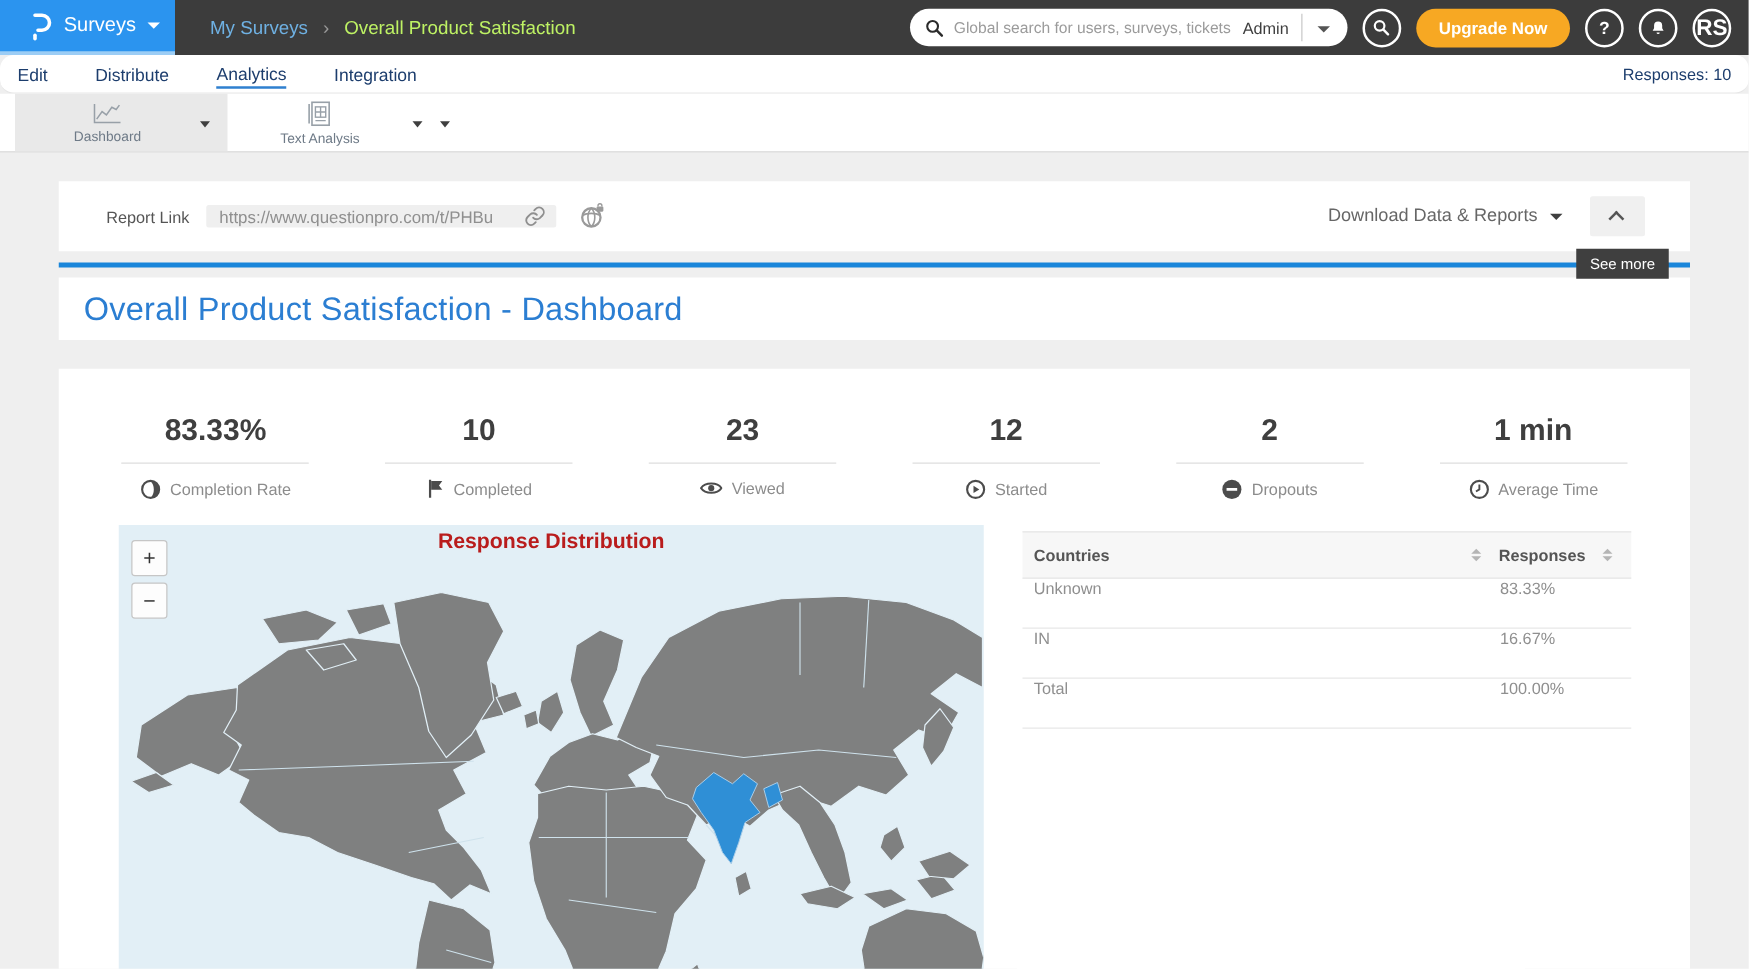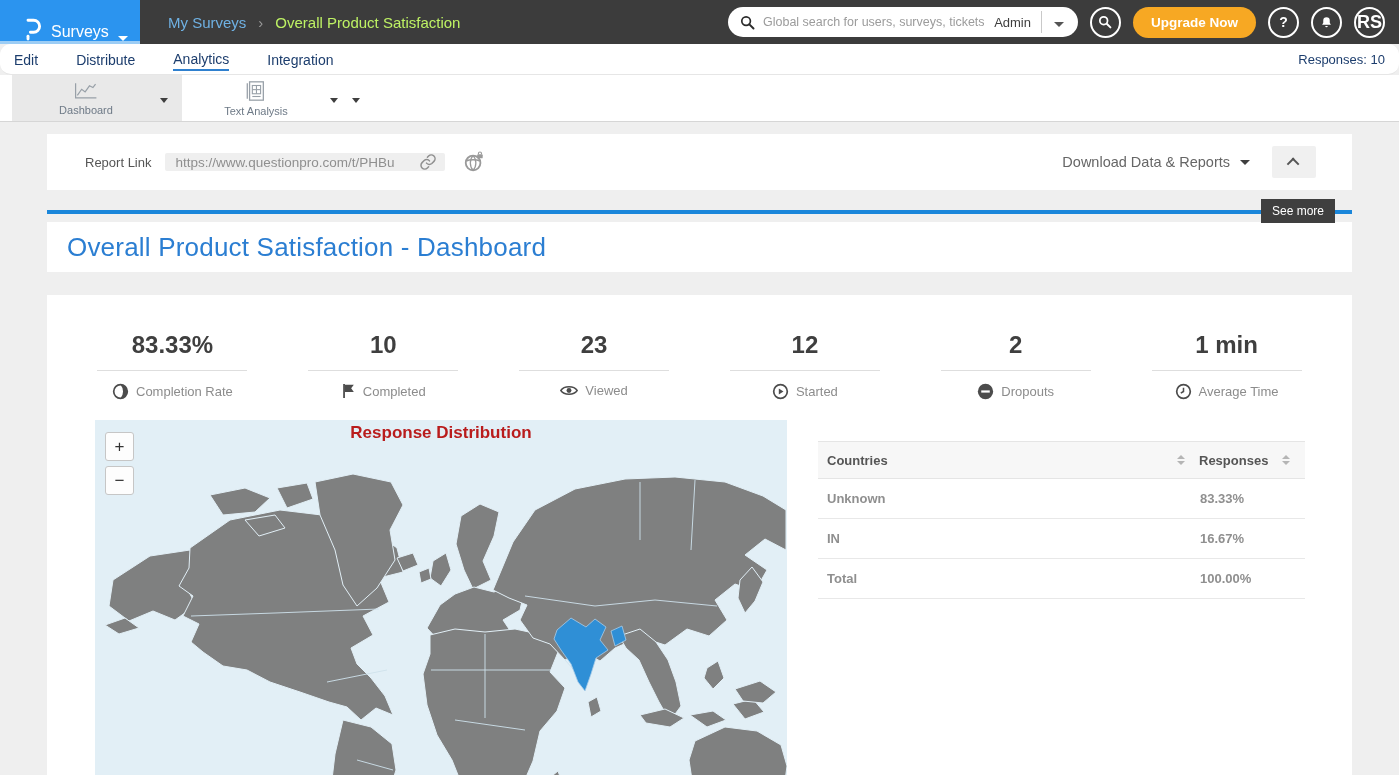--- a/index.html
+++ b/index.html
@@ -1,21 +1,21 @@
 <!DOCTYPE html>
 <html><head>
 <meta charset="utf-8">
 <style>
   * { margin:0; padding:0; box-sizing:border-box; }
   html,body { width:1399px; height:775px; overflow:hidden; }
   body { font-family:"Liberation Sans","DejaVu Sans",sans-serif; background:#efefef; position:relative; }
 
   
   .topbar { height:44px; background:#3c3c3c; display:flex; align-items:center; position:relative; }
-  .logo-box { width:140px; height:44px; background:#2b94ef; display:flex; align-items:flex-end; gap:9px; padding-left:22px; cursor:pointer; border-bottom:3px solid #9ccdf5; }
+  .logo-box { width:140px; height:44px; background:#2b94ef; display:flex; align-items:center; gap:9px; padding-left:22px; cursor:pointer; border-bottom:3px solid #9ccdf5; }
   .logo-box .product { color:#fff; font-size:16px; }
   .caret-down { width:0; height:0; border-left:5px solid transparent; border-right:5px solid transparent; border-top:5px solid #fff; display:inline-block; }
   .breadcrumb { display:flex; align-items:center; gap:12px; margin-left:28px; font-size:15px; }
   .bc-parent { color:#6fb1e3; cursor:pointer; }
   .bc-sep { color:#9a9a9a; font-size:15px; }
   .bc-current { color:#bef264; }
   .topbar-right { margin-left:auto; display:flex; align-items:center; gap:12px; padding-right:14px; }
   .search-pill { width:350px; height:30px; background:#fff; border-radius:15px; display:flex; align-items:center; padding:0 10px 0 12px; }
   .search-pill input { border:none; outline:none; flex:1; font-size:12.5px; color:#444; background:transparent; font-family:inherit; }
   .search-pill input::placeholder { color:#9b9b9b; }
@@ -37,21 +37,21 @@
   .tool-tab { width:170px; display:flex; align-items:center; cursor:pointer; }
   .tool-tab.active { background:#e9e9e9; }
   .tool-main { flex:1; display:flex; flex-direction:column; align-items:center; justify-content:center; gap:3px; }
   .tool-label { font-size:11px; color:#6e7a87; }
   .tool-caret { padding-right:14px; }
   .tool-caret .caret-down { border-top-color:#3f3f3f; border-left-width:4px; border-right-width:4px; border-top-width:5px; }
   .tool-icon svg { display:block; }
 
   
   .card { background:#fff; position:absolute; left:47px; width:1305px; }
-  .report-card { top:134px; height:56px; display:flex; align-items:center; }
+  .report-card { top:145px; height:56px; display:flex; align-items:center; }
   .report-label { font-size:13px; color:#555; margin-left:38px; }
   .url-box { width:280px; height:18px; background:#efefef; border-radius:2px; margin-left:14px; display:flex; align-items:center; padding:0 8px 0 10px; cursor:text; }
   .url-text { flex:1; font-size:13.5px; color:#8f8f8f; white-space:nowrap; overflow:hidden; }
   .globe-btn { margin-left:18px; cursor:pointer; display:flex; }
   .download-group { margin-left:auto; display:flex; align-items:center; gap:10px; cursor:pointer; }
   .download-label { font-size:14.5px; color:#666; }
   .download-group .caret-down { border-top-color:#3f3f3f; }
   .see-more-btn { width:44px; height:32px; background:#f0f0f0; border:none; border-radius:2px; margin:0 36px 0 22px; cursor:pointer; position:relative; }
   .chev-up { display:inline-block; width:9px; height:9px; border-left:2px solid #555; border-top:2px solid #555; transform:rotate(45deg) translateY(2px); }
   .blue-line { position:absolute; left:47px; top:210px; width:1305px; height:4px; background:#1a86da; }
@@ -72,27 +72,27 @@
   .stat-icon { display:flex; }
 
   .viz-row { display:flex; margin-top:20px; }
   .map-panel { width:692px; height:430px; background:#e2eff6; margin-left:48px; position:relative; overflow:hidden; }
   .map-title { text-align:center; font-size:17px; font-weight:bold; color:#b91c1c; padding-top:3px; position:relative; z-index:2; }
   .map-zoom { position:absolute; left:10px; top:12px; z-index:3; display:flex; flex-direction:column; gap:5px; }
   .zoom-btn { width:29px; height:29px; background:#fdfdfd; border:1px solid #c6c6c6; border-radius:3px; font-size:17px; color:#333; cursor:pointer; font-family:inherit; line-height:1; }
   .map-svg { position:absolute; left:0; top:0; }
 
   .tbl-panel { width:487px; margin-left:31px; margin-top:5px; }
-  .tbl-header { height:38px; background:#f7f7f7; border-top:1px solid #e5e5e5; border-bottom:1px solid #e5e5e5; display:flex; align-items:center; padding:0 10px 0 9px;margin-top:16px; }
+  .tbl-header { height:38px; background:#f7f7f7; border-top:1px solid #e5e5e5; border-bottom:1px solid #e5e5e5; display:flex; align-items:center; padding:0 10px 0 9px; }
   .tbl-h1 { font-size:13px; font-weight:bold; color:#555; }
   .sort-icon { display:inline-flex; flex-direction:column; gap:2px; margin:0 14px 0 auto; cursor:pointer; }
   .sort-icon.second { margin:0 0 0 14px; }
   .tri-up { width:0; height:0; border-left:4px solid transparent; border-right:4px solid transparent; border-bottom:4px solid #b5b5b5; }
   .tri-dn { width:0; height:0; border-left:4px solid transparent; border-right:4px solid transparent; border-top:4px solid #b5b5b5; }
-  .tbl-row { height:40px; border-bottom:1px solid #e8e8e8; display:flex; align-items:center; padding:0 9px; font-size:13px; color:#8f8f8f;font-weight:bold; }
+  .tbl-row { height:40px; border-bottom:1px solid #e8e8e8; display:flex; align-items:flex-start; padding:0 9px; font-size:13px; color:#8f8f8f; }
   .tbl-c2 { width:96px; margin-left:auto; }
   .tbl-header .tbl-c2h { width:96px; display:flex; align-items:center; }
   .tbl-h2 { font-size:13px; font-weight:bold; color:#555; }
 </style>
 </head>
 <body>
 
 <div class="topbar">
   <div class="logo-box">
     <span style="display:flex;">

